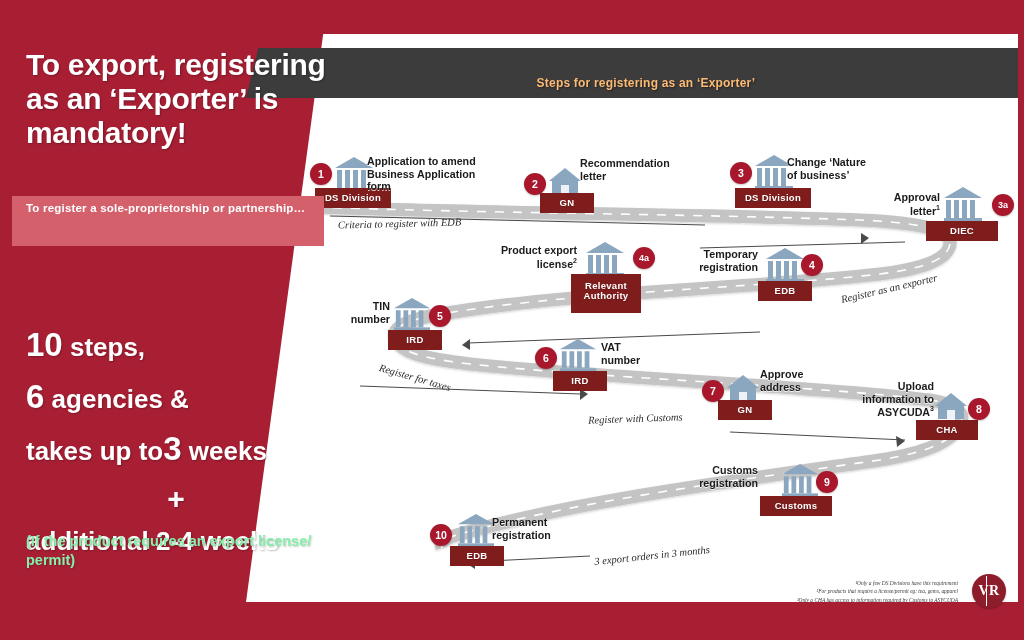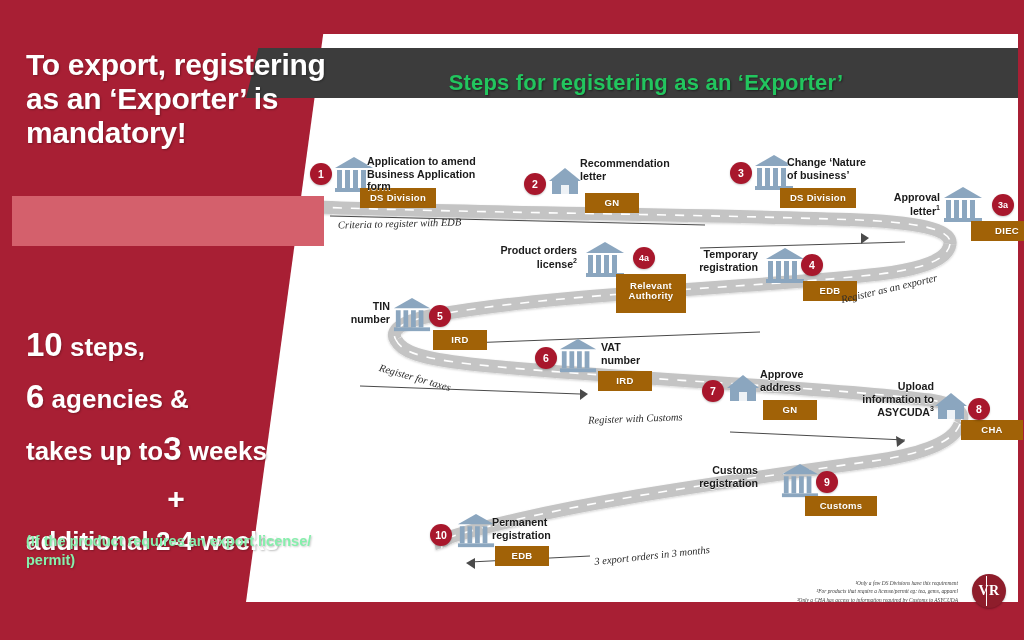--- a/index.html
+++ b/index.html
@@ -62,41 +62,40 @@
   }
   #title-bar{
     position:absolute;
     left:246px; top:48px; width:772px; height:50px;
     background:#3c3c3c;
     clip-path: polygon(1.6% 0%, 100% 0%, 100% 100%, 0% 100%, 1.6% 0%);
     display:flex; align-items:center; justify-content:center;
     z-index:3;
   }
   #title-text{
-    color:#22c55e; font-size:22px; font-weight:700; letter-spacing:.2px;
+    color:#fdba74; font-size:12px; font-weight:700; letter-spacing:.2px;
     text-shadow:1px 1px 2px rgba(0,0,0,.45);
     transform:translateX(14px);
     margin-top:20px;
   }
 
   
   #road-layer{ position:absolute; left:0; top:0; width:1024px; height:640px; z-index:3; pointer-events:none; }
 
   
   .step{ position:absolute; z-index:5; }
   .agency-box{
     position:absolute;
-    background:#a16207; color:#ffffff;
+    background:#7f1d1d; color:#ffffff;
     font-size:9.5px; font-weight:700; letter-spacing:.3px;
     text-align:center; line-height:1;
     padding:5px 6px 5px 6px;
     min-width:54px;
     text-shadow:0 1px 1px rgba(0,0,0,.18);
     white-space:pre-line;
-    margin-left:45px;
   }
   .icon-bldg{ position:absolute; }
   .badge{
     position:absolute;
     width:22px; height:22px; border-radius:50%;
     background:#a8172c; color:#fff;
     font-size:10.5px; font-weight:700;
     display:flex; align-items:center; justify-content:center;
     box-shadow:0 1px 2px rgba(0,0,0,.22);
     z-index:7;
@@ -280,21 +279,21 @@
     <polygon points="21,2 40,13 2,13" fill="#8ba6bf"></polygon>
     <rect x="4" y="15" width="5" height="18" fill="#8ba6bf"></rect>
     <rect x="12" y="15" width="5" height="18" fill="#8ba6bf"></rect>
     <rect x="20" y="15" width="5" height="18" fill="#8ba6bf"></rect>
     <rect x="28" y="15" width="5" height="18" fill="#8ba6bf"></rect>
     <rect x="2" y="33" width="38" height="4" fill="#8ba6bf"></rect>
   </svg>
   <div class="badge small-t" style="left:41px; top:7px;">4a</div>
   <div class="agency-box" style="left:-7px; top:34px; width:70px; padding-top:7px; padding-bottom:13px;">Relevant
 Authority</div>
-  <div class="step-label left" style="left:-93px; top:4px; width:92px;"><span>Product orders
+  <div class="step-label left" style="left:-93px; top:4px; width:92px;"><span>Product export
 license</span><sup>2</sup></div>
 </div>
 
 <div class="step" style="left:392px; top:296px;">
   <svg class="icon-bldg" style="left:0px; top:0;" width="40" height="38" viewBox="0 0 42 40">
     <polygon points="21,2 40,13 2,13" fill="#8ba6bf"></polygon>
     <rect x="4" y="15" width="5" height="18" fill="#8ba6bf"></rect>
     <rect x="12" y="15" width="5" height="18" fill="#8ba6bf"></rect>
     <rect x="20" y="15" width="5" height="18" fill="#8ba6bf"></rect>
     <rect x="28" y="15" width="5" height="18" fill="#8ba6bf"></rect>
@@ -390,20 +389,21 @@
 
 <div id="logo">
   <div id="logo-split"></div>
   <span id="logo-text">VR</span>
 </div>
 
 <div id="left-panel">
   <div id="headline">To export, registering as an ‘Exporter’ is mandatory!</div>
 
   <div id="pink-band"></div>
+  <div id="pink-band-text">To register a sole-proprietorship or partnership…</div>
 
   <div id="stats">
     <div class="stat-line">
       <span class="big">10</span><span class="med"> steps,</span>
     </div>
     <div class="stat-line">
       <span class="big">6</span><span class="med"> agencies  &amp;</span>
     </div>
     <div class="stat-line">
       <span class="med">takes up to</span><span class="big">3</span><span class="med"> weeks</span>

